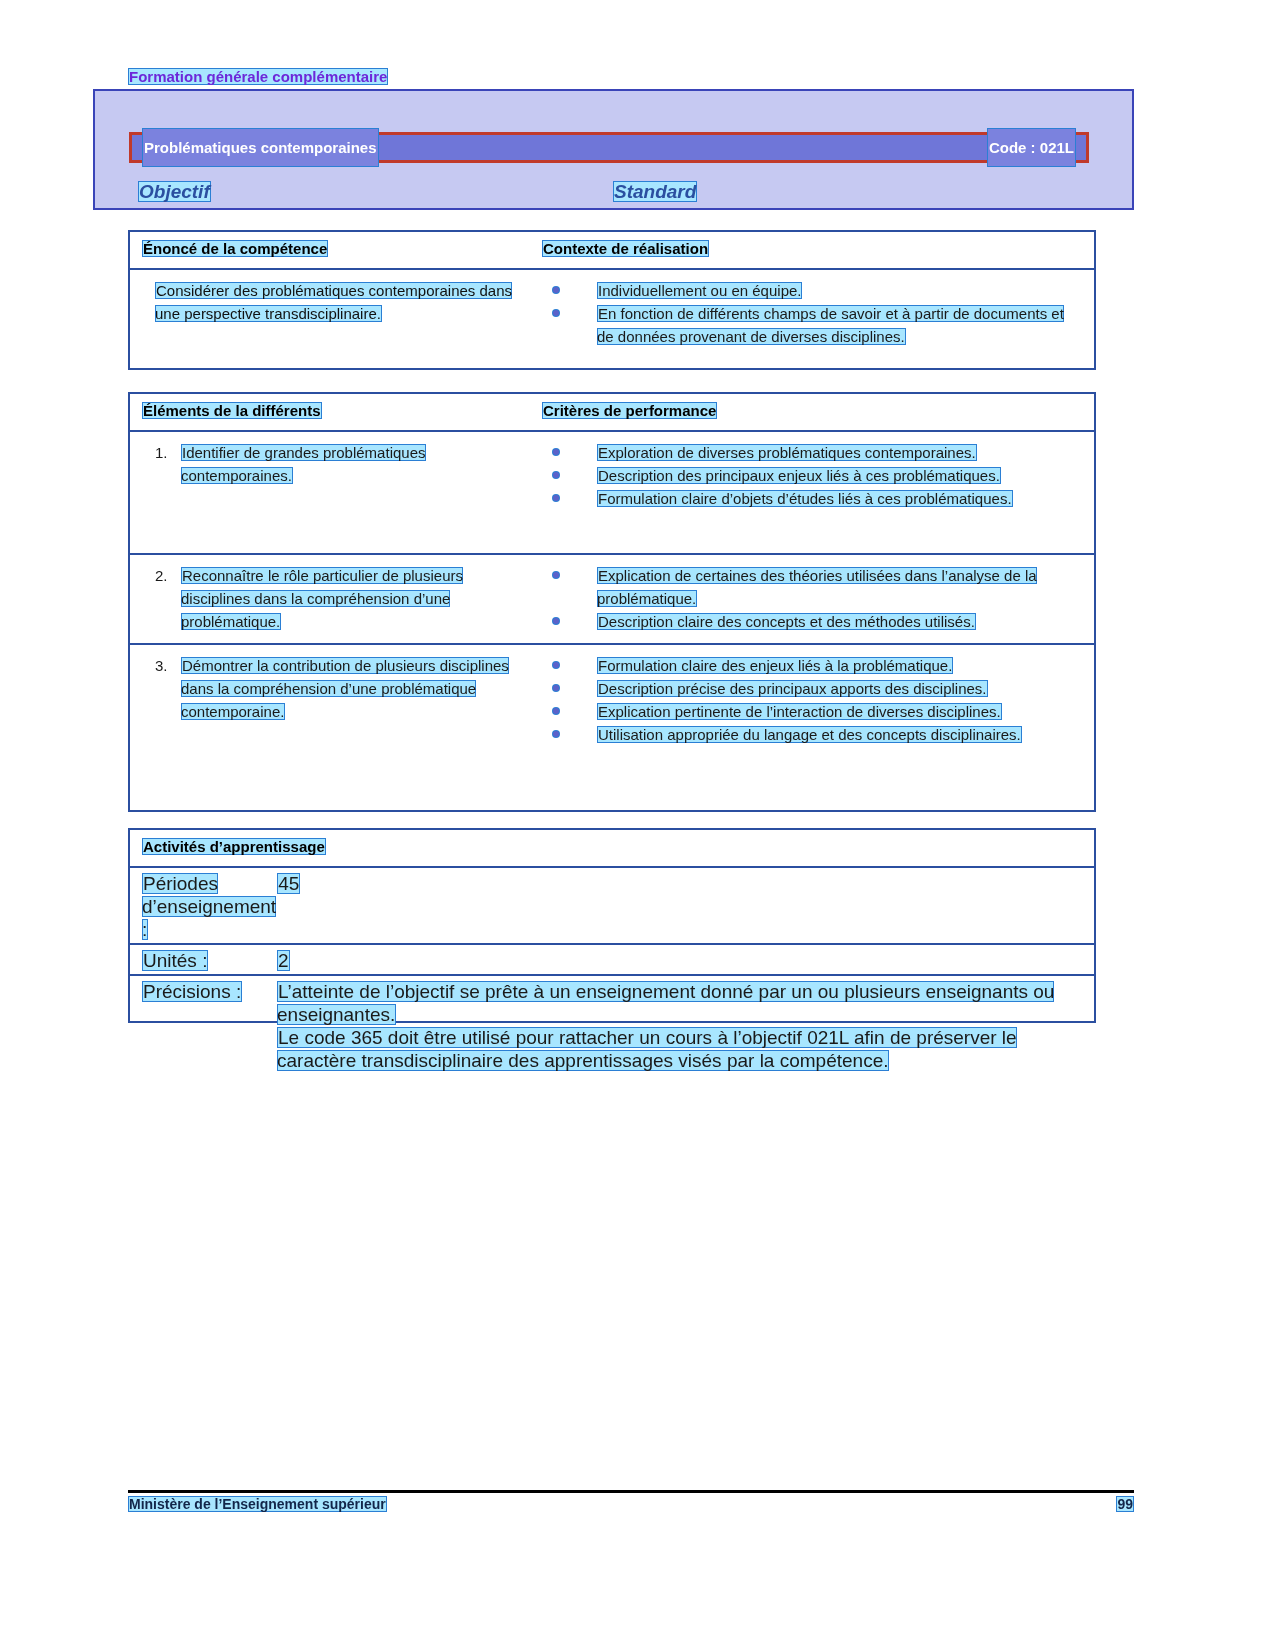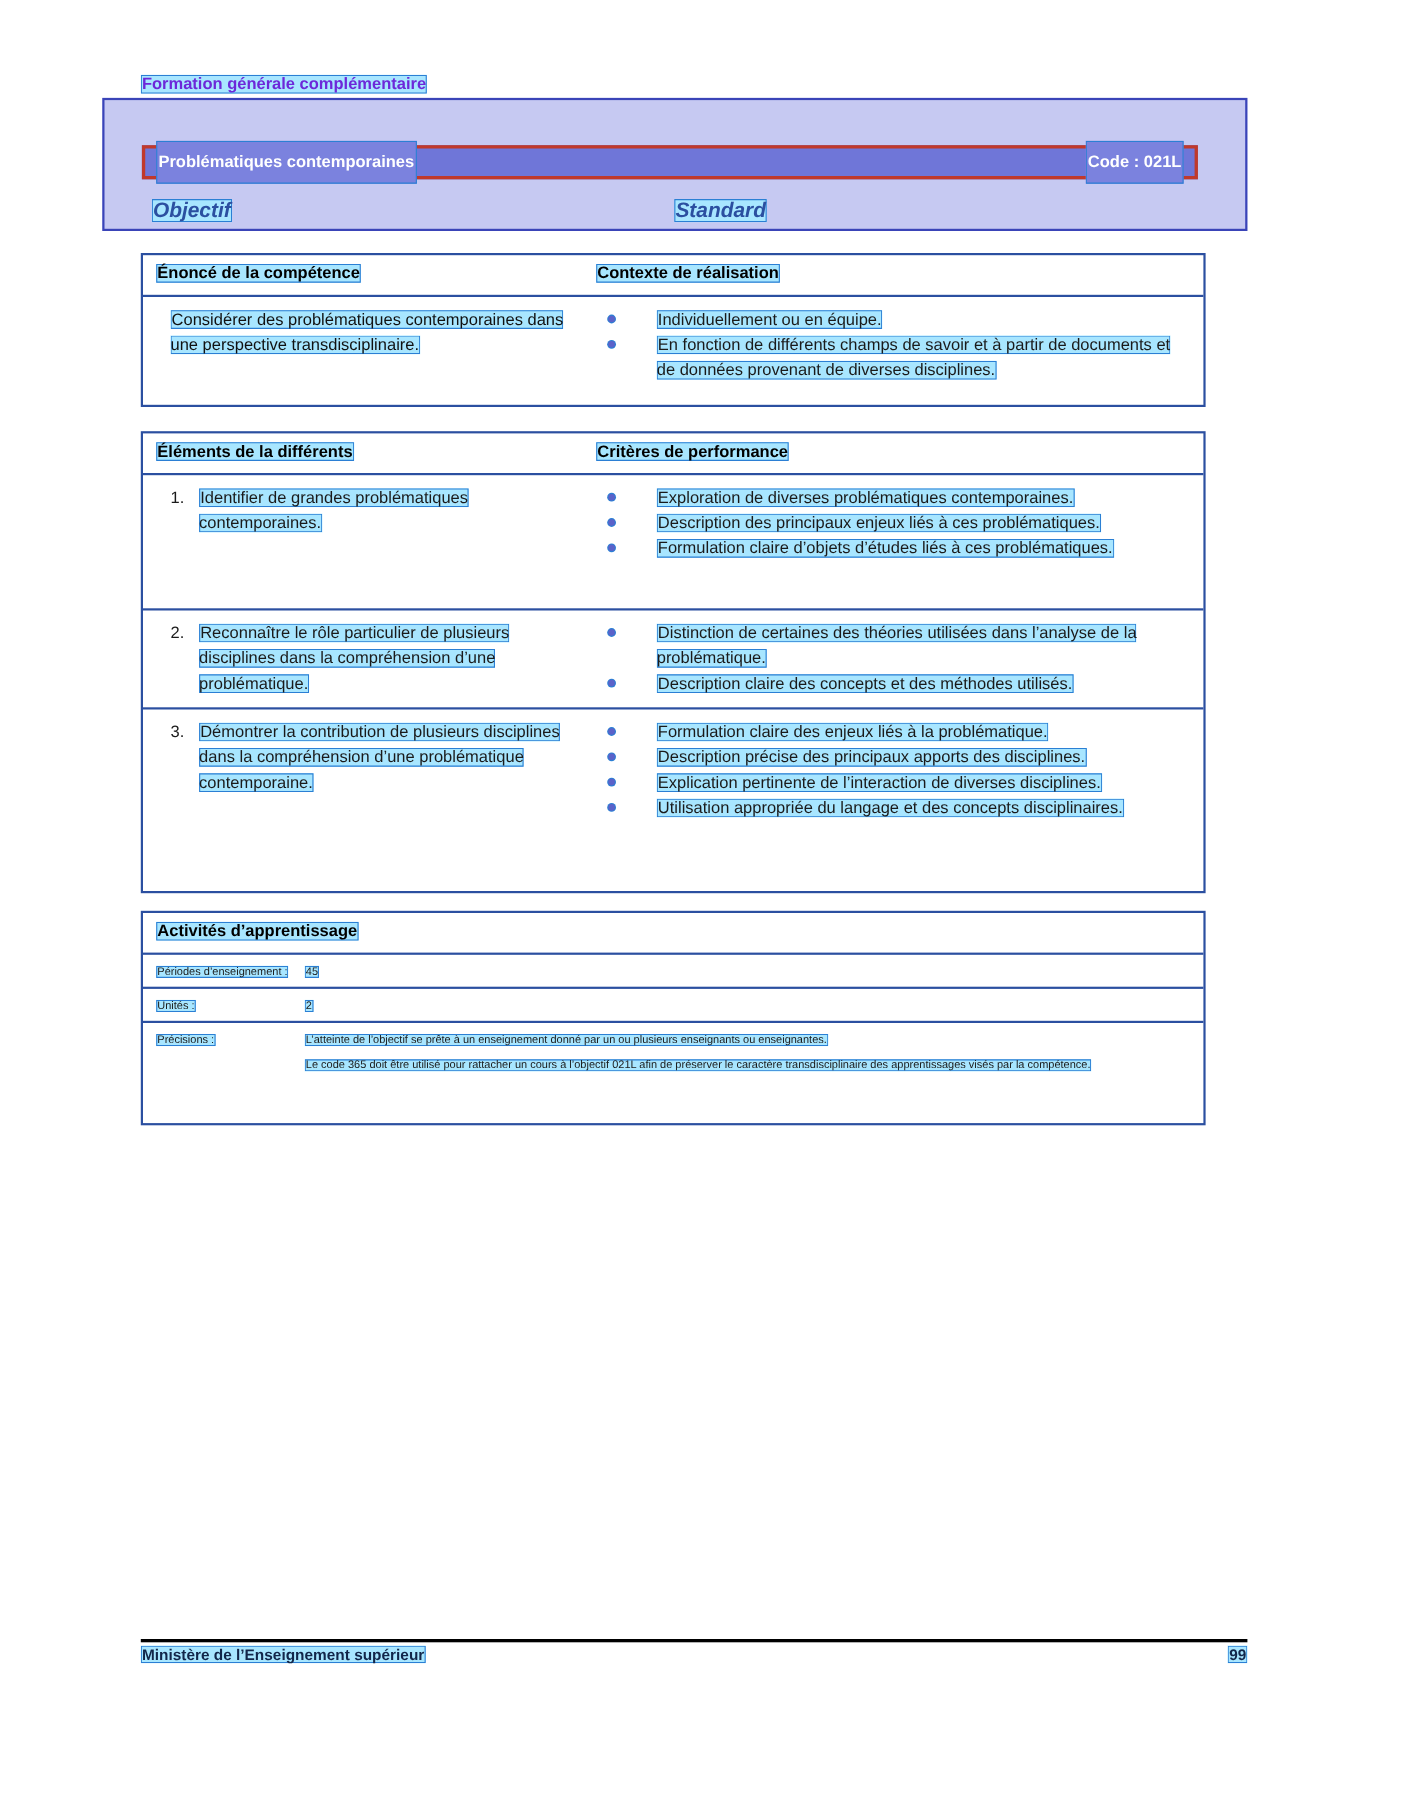--- a/index.html
+++ b/index.html
@@ -176,21 +176,21 @@
     width: 6px;
     height: 6px;
     border-radius: 50%;
     background: #5b62c9;
     box-shadow: 0 0 0 1px #2b7fd4;
   }
 
   
   .act-line {
     display: flex;
-    font-size: 10px;
+    font-size: 19px;
     line-height: 23px;
     padding: 4px 0 2px 12px;
     border-bottom: 2px solid #2b4fa0;
   }
   .act-line:last-child { border-bottom: none; }
   .act-line .lbl { flex: 0 0 135px; }
   .act-line .val { flex: 0 0 auto; }
   .act-line .val-block { flex: 1 1 auto; }
 
   
@@ -279,21 +279,21 @@
 
     <div class="row" style="min-height:82px;">
       <div class="col-left">
         <div class="indent-item">
           <div class="n">2.</div>
           <div class="b"><span class="hl">Reconnaître le rôle particulier de plusieurs disciplines dans la compréhension d’une problématique.</span></div>
         </div>
       </div>
       <div class="col-right">
         <ul class="crit">
-          <li><span class="dot"></span><span class="hl">Distinction de certaines des théories utilisées dans l’analyse de la problématique.</span></li>
+          <li><span class="dot"></span><span class="hl">Explication de certaines des théories utilisées dans l’analyse de la problématique.</span></li>
           <li><span class="dot"></span><span class="hl">Description claire des concepts et des méthodes utilisés.</span></li>
         </ul>
       </div>
     </div>
 
     <div class="row" style="min-height:175px;">
       <div class="col-left">
         <div class="indent-item">
           <div class="n">3.</div>
           <div class="b"><span class="hl">Démontrer la contribution de plusieurs disciplines dans la compréhension d’une problématique contemporaine.</span></div>

